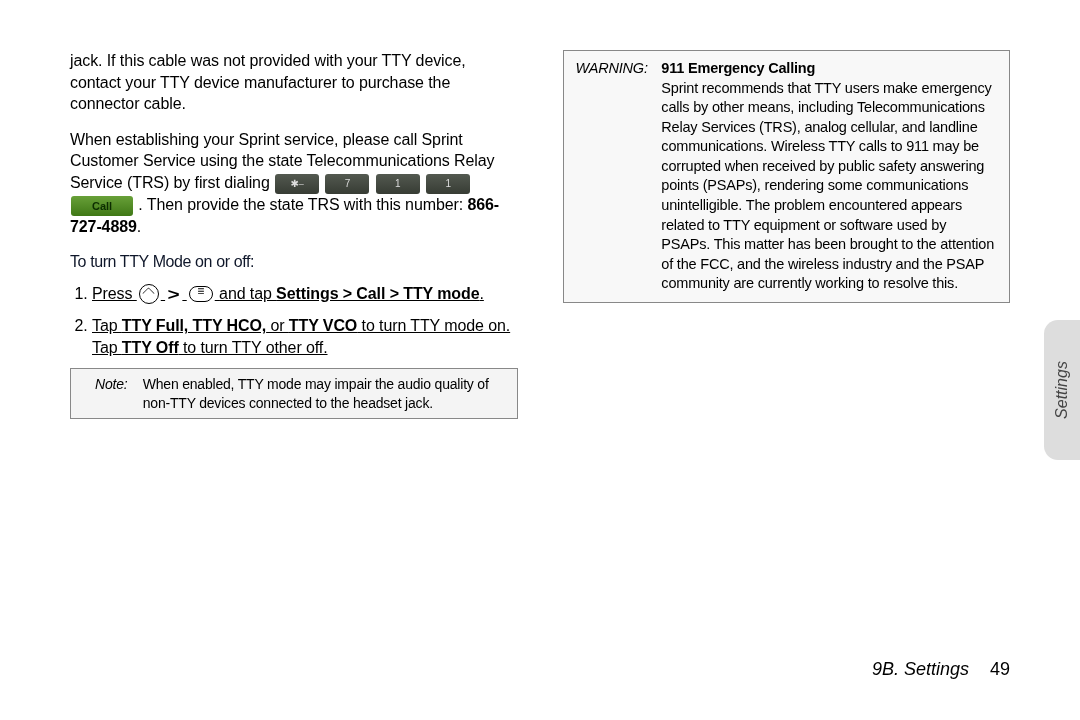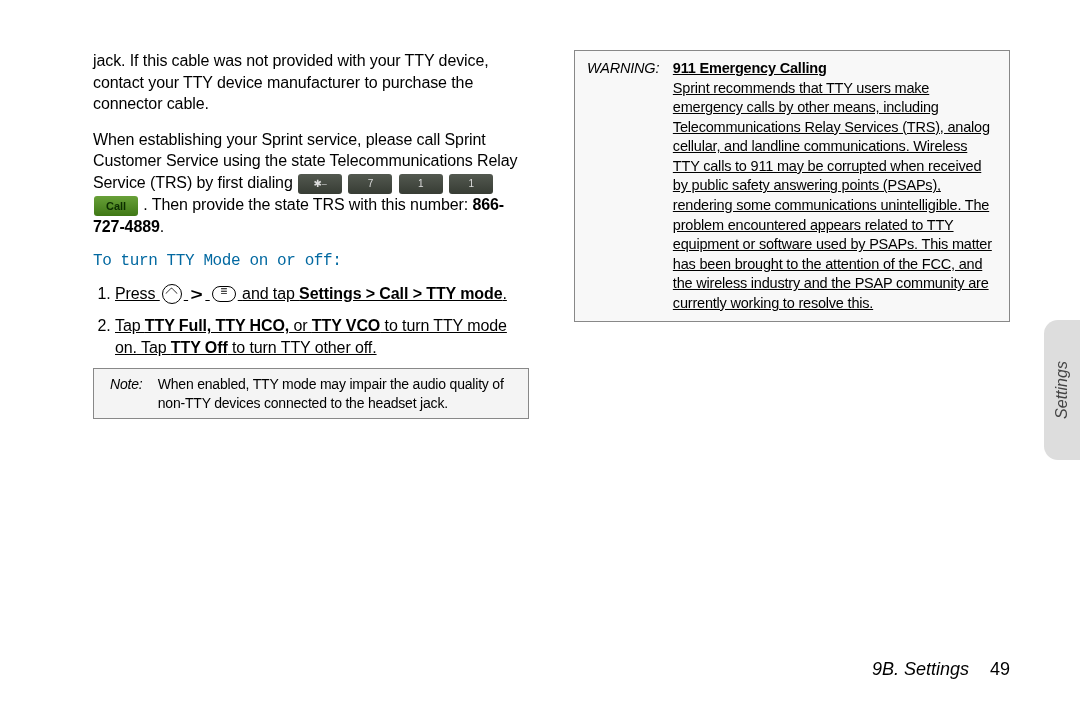--- a/index.html
+++ b/index.html
@@ -11,36 +11,34 @@
     font-size: 16px;
     color: #000;
     background: #fff;
     position: relative;
     overflow: hidden;
   }
   .page {
     display: flex;
     padding: 50px 70px 30px 70px;
     gap: 45px;
-    margin-left: 23px;
   }
   .col {
     flex: 1;
     min-width: 0;
   }
   p {
     margin: 0 0  14px 0;
     line-height: 1.35;
     letter-spacing: -0.1px;
   }
   .subhead {
-    color: #0369a1;
+    color: #0f172a;
     letter-spacing: -0.4px;
     margin: 14px 0 10px 0;
-    font-family: Liberation Mono, monospace;
   }
   ol {
     padding-left: 22px;
     margin: 0;
   }
   ol li {
     margin-bottom: 10px;
     line-height: 1.35;
     letter-spacing: -0.1px;
     text-decoration: underline;
@@ -56,21 +54,21 @@
     line-height: 20px;
     color: #ddd;
     margin: 0 1px;
   }
   .btn-dark {
     background: linear-gradient(#535950,#373c34);
     width: 44px;
   }
   .btn-call {
     background: linear-gradient(#68a038,#3f7816);
-    width: 44px;
+    width: 62px;
     color:#0c2d00;
     font-weight:bold;
     font-size:11px;
   }
   .circle-icon {
     display: inline-block;
     vertical-align: middle;
     width: 18px;
     height: 18px;
     border: 1.5px solid #000;
@@ -104,21 +102,21 @@
   .gt-icon {
     display: inline-block;
     vertical-align: middle;
     font-weight: bold;
     margin: 0 4px;
     transform: scaleX(1.3);
   }
   .note-box {
     border: 1px solid #888;
     background: #f4f4f4;
-    padding: 6px 16px;
+    padding: 6px 24px;
     margin-top: 6px;
     font-size: 14px;
     line-height: 1.3;
     letter-spacing: -0.2px;
   }
   .note-box .note-label {
     font-style: italic;
     display: inline-block;
     width: 44px;
     vertical-align: top;
@@ -140,21 +138,20 @@
     font-style: italic;
     font-weight: normal;
     display: inline-block;
     width: 82px;
     vertical-align: top;
   }
   .warn-box .warn-body {
     display: inline-block;
     width: calc(100% - 88px);
     vertical-align: top;
-    text-decoration: underline;
   }
   .warn-body .hdr { font-weight: bold; }
   .side-tab {
     position: absolute;
     right: 0;
     top: 320px;
     width: 36px;
     height: 140px;
     background: #ddd;
     border-top-left-radius: 14px;

